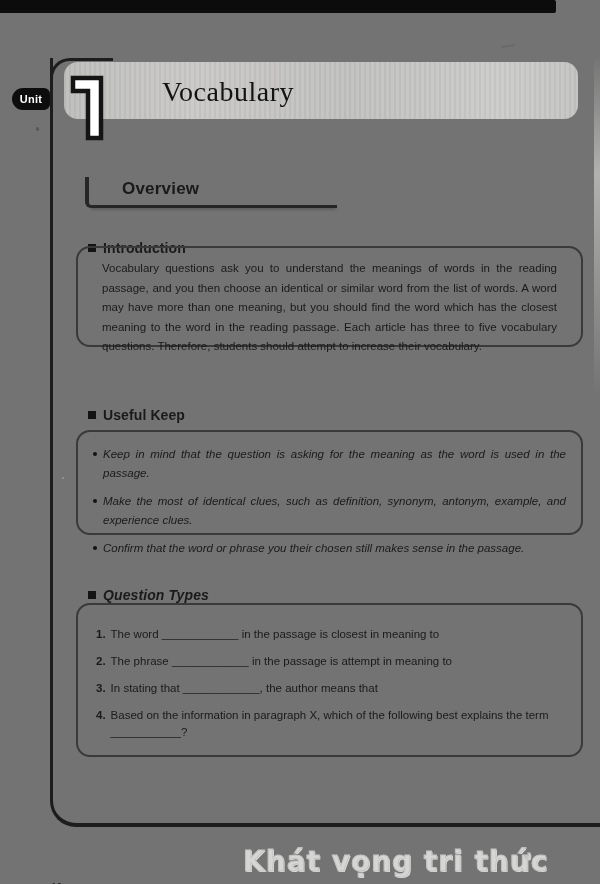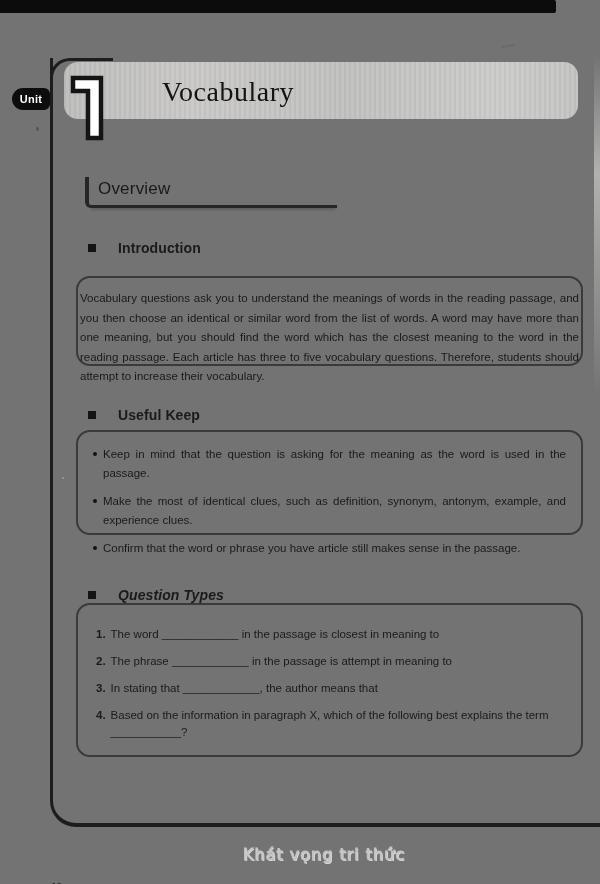--- a/index.html
+++ b/index.html
@@ -26,45 +26,45 @@
     background:repeating-linear-gradient(90deg,rgba(0,0,0,.035) 0 2px,rgba(255,255,255,.03) 2px 5px);}
   .unit-pill{position:absolute;left:12px;top:88px;width:38px;height:22px;background:#0d0d0d;z-index:3;
     border-radius:11px 6px 6px 11px;display:flex;align-items:center;justify-content:center;}
   .unit-pill span{color:#fff;font-size:11px;font-weight:bold;letter-spacing:.3px;}
   .numeral{position:absolute;left:69px;top:73px;z-index:4;}
   .banner-title{position:absolute;left:119px;top:76px;z-index:4;
     font-family:"Liberation Serif",serif;font-size:28px;color:#131313;letter-spacing:.5px;margin-left:43px;}
   
   .overview{position:absolute;left:85px;top:177px;width:248px;z-index:2;
     border-left:4px solid #262626;border-bottom:3px solid #262626;border-bottom-left-radius:6px;}
-  .overview .ttl{font-size:17px;font-weight:normal;padding:2px 0 6px 9px;letter-spacing:.2px;}
+  .overview .ttl{font-size:17px;font-weight:bold;padding:2px 0 6px 9px;letter-spacing:.2px;margin-left:24px;}
   .ov-shadow{position:absolute;left:91px;top:207px;width:245px;height:3px;background:rgba(40,40,40,.28);
     filter:blur(1.1px);border-radius:2px;z-index:1;}
   
-  .sec-head{position:absolute;left:88px;display:flex;align-items:center;gap:22px;z-index:2;}
+  .sec-head{position:absolute;left:88px;display:flex;align-items:center;gap:7px;z-index:2;}
   .sq{width:8px;height:8px;background:#141414;flex:0 0 auto;}
   .sec-head b{font-size:14px;letter-spacing:.1px;}
   
   .box{position:absolute;left:76px;width:507px;border:2px solid #3a3a3a;border-radius:14px;
     background:transparent;z-index:2;box-sizing:border-box;}
-  .intro-box{top:276px;height:90px;padding:11px 2px;}
+  .intro-box{top:246px;height:101px;padding:11px 24px;}
   .intro-box p{margin:0;font-size:11.5px;line-height:19.5px;text-align:justify;}
   .tips-box{top:430px;height:105px;padding:13px 15px 0;}
-  .tip{display:flex;gap:6px;margin-bottom:9px;font-size:11.5px;line-height:19px;}
+  .tip{display:flex;gap:6px;margin-bottom:9px;font-size:11.5px;line-height:19px;font-style:italic;}
   .tip .bdot{width:4px;height:4px;border-radius:50%;background:#141414;margin-top:7px;flex:0 0 auto;}
   .tip .txt{text-align:justify;}
   .qt-box{top:603px;height:154px;padding:21px 18px 0;}
   .qitem{display:flex;gap:5px;margin-bottom:10px;font-size:11.5px;line-height:17px;}
   .qitem .num{font-weight:bold;flex:0 0 auto;}
   
   .wm1{position:absolute;left:158px;top:786px;z-index:5;font-family:"DejaVu Sans",sans-serif;
     font-size:58px;font-weight:bold;letter-spacing:1px;color:#f4f4f2;
     -webkit-text-stroke:2px #c5c5c3;text-shadow:1px 1px 0 #d8d8d6;}
   .wm2{position:absolute;left:243px;top:845px;z-index:5;font-family:"DejaVu Sans",sans-serif;
-    font-size:16px;font-weight:normal;letter-spacing:1px;color:#d6d6d4;
+    font-size:28px;font-weight:bold;letter-spacing:1px;color:#d6d6d4;
     -webkit-text-stroke:1px #c2c2c0;text-shadow:1px 1px 0 #e4e4e2;}
   .page-num{position:absolute;left:51px;top:846px;font-size:10px;font-weight:bold;color:#222;margin-top:36px;}
 </style>
 </head>
 <body>
 
 <div class="page">
 
   <div class="top-bar"></div>
   <div class="dash-artifact"></div>
@@ -107,21 +107,21 @@
     <div class="tip">
       <span class="bdot"></span>
       <span class="txt">Keep in mind that the question is asking for the meaning as the word is used in the passage.</span>
     </div>
     <div class="tip">
       <span class="bdot"></span>
       <span class="txt">Make the most of identical clues, such as definition, synonym, antonym, example, and experience clues.</span>
     </div>
     <div class="tip">
       <span class="bdot"></span>
-      <span class="txt">Confirm that the word or phrase you have article still makes sense in the passage.</span>
+      <span class="txt">Confirm that the word or phrase you their chosen still makes sense in the passage.</span>
     </div>
   </div>
 
   <div class="sec-head" style="top:587px;font-style:italic;">
     <span class="sq"></span>
     <b>Question Types</b>
   </div>
   <div class="box qt-box">
     <div class="qitem">
       <span class="num">1.</span>

